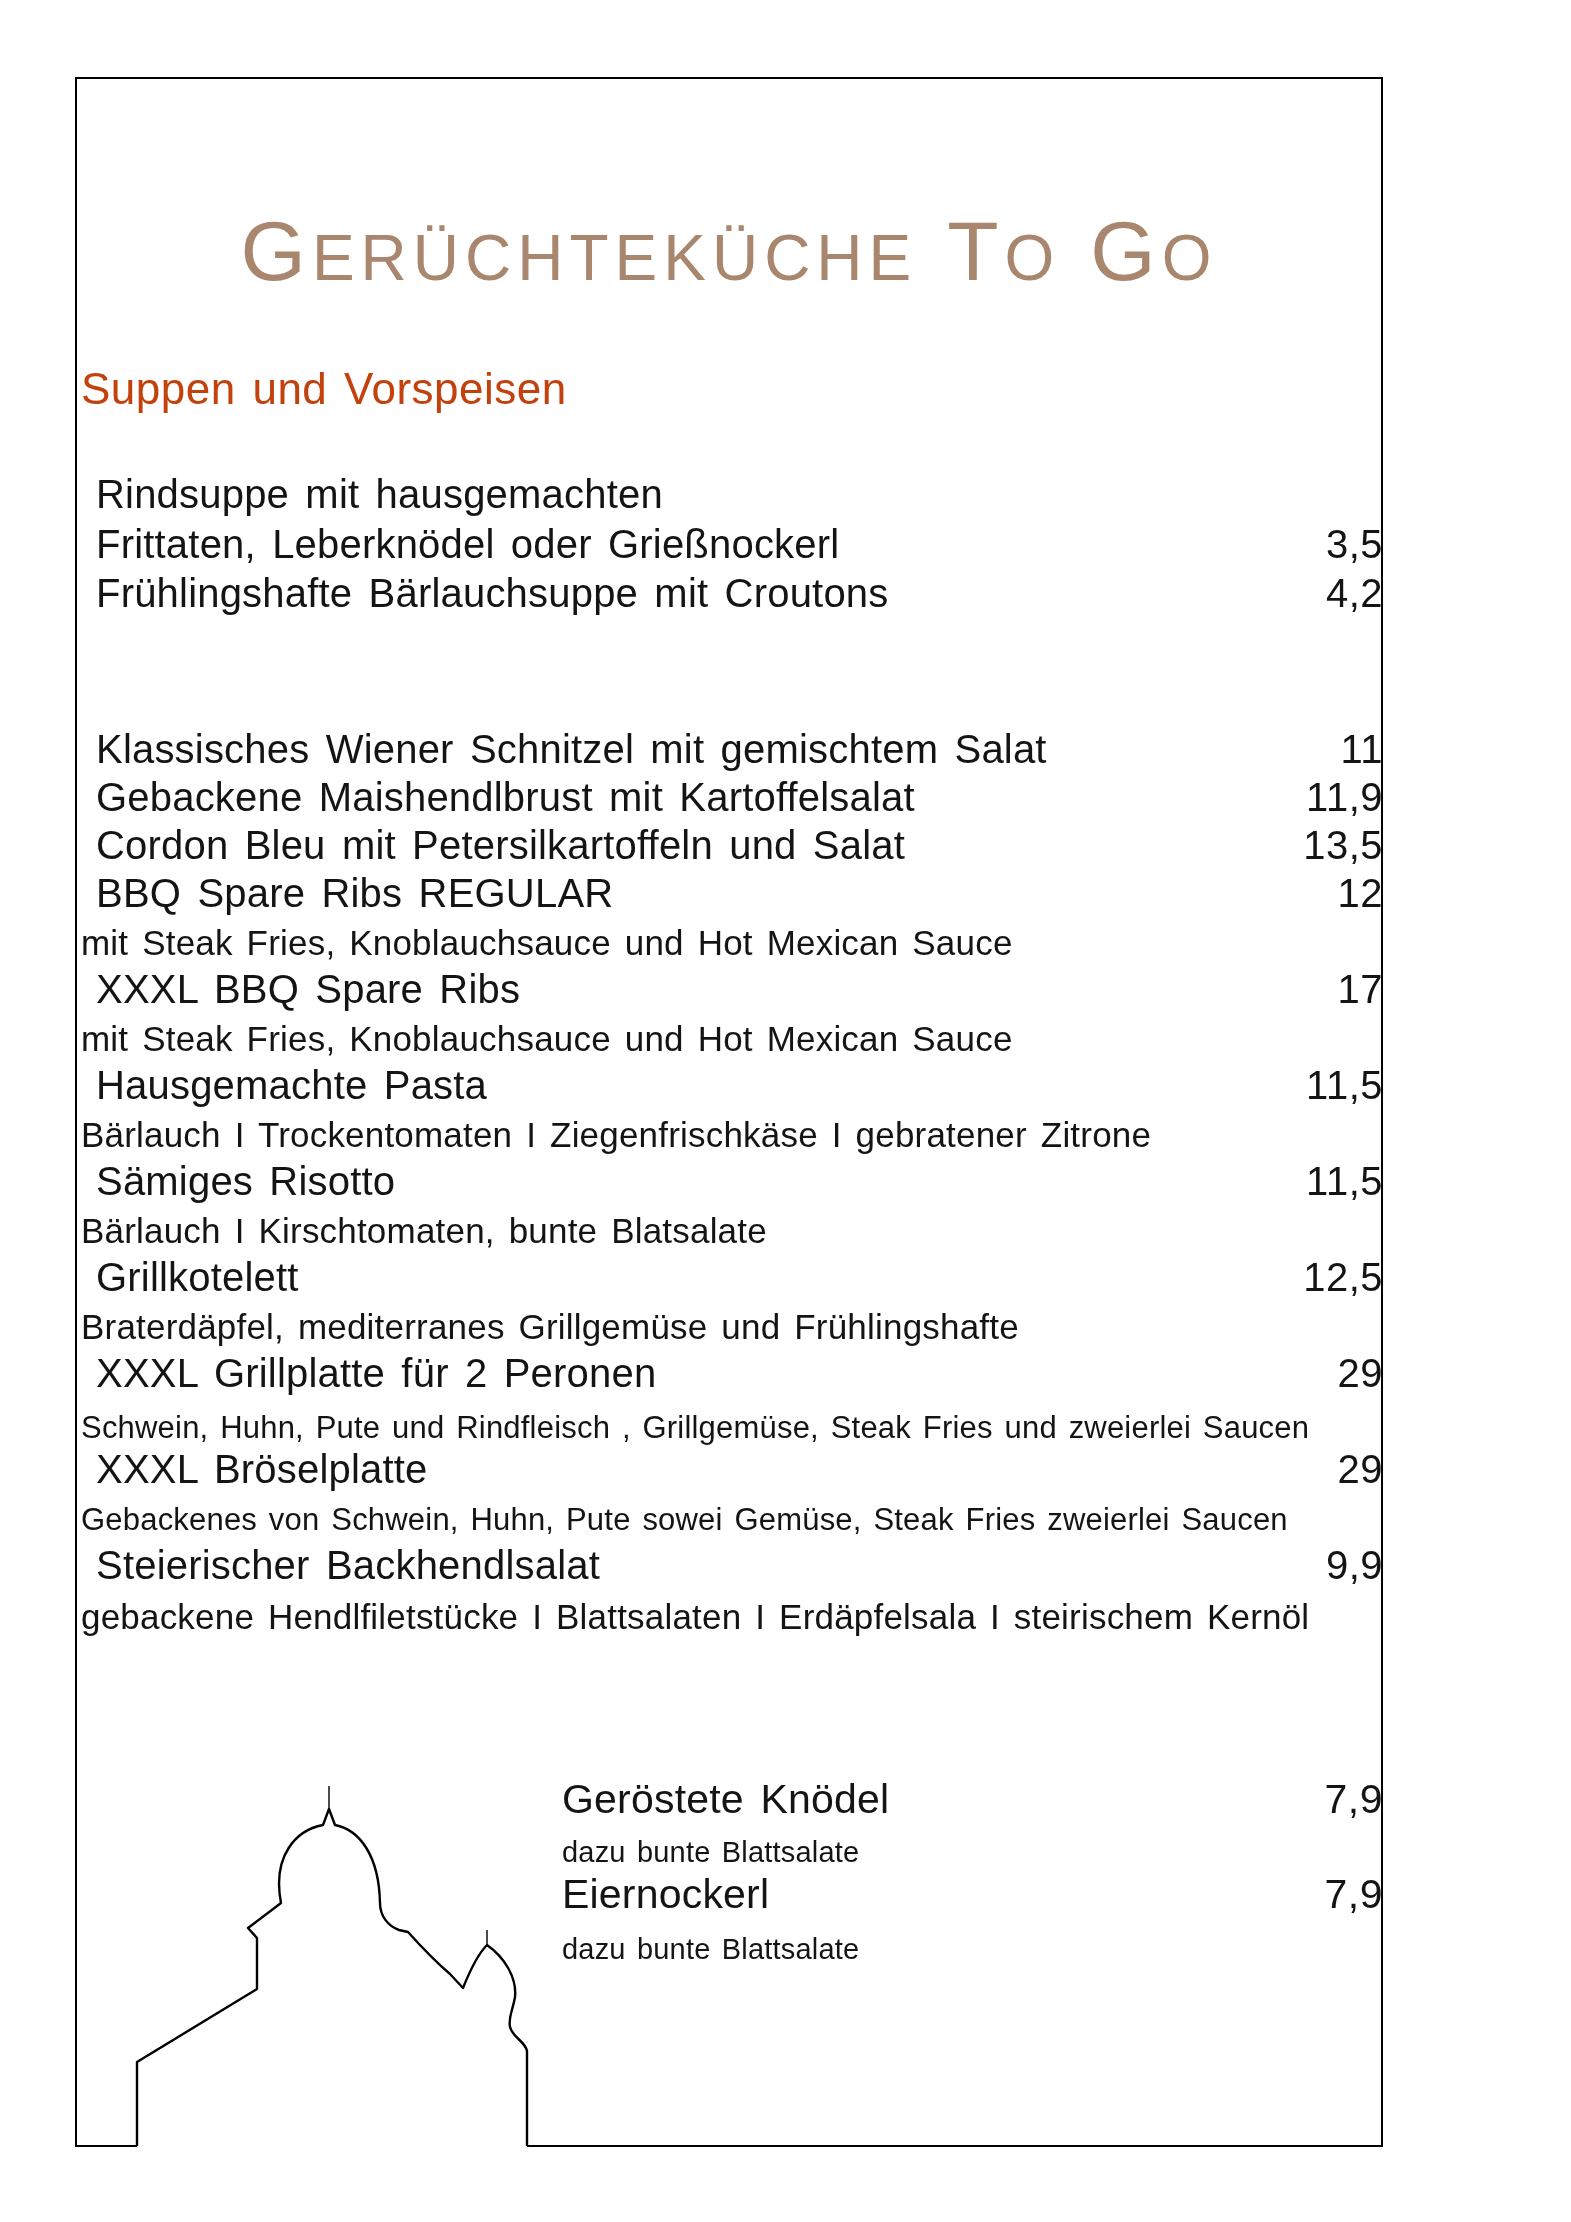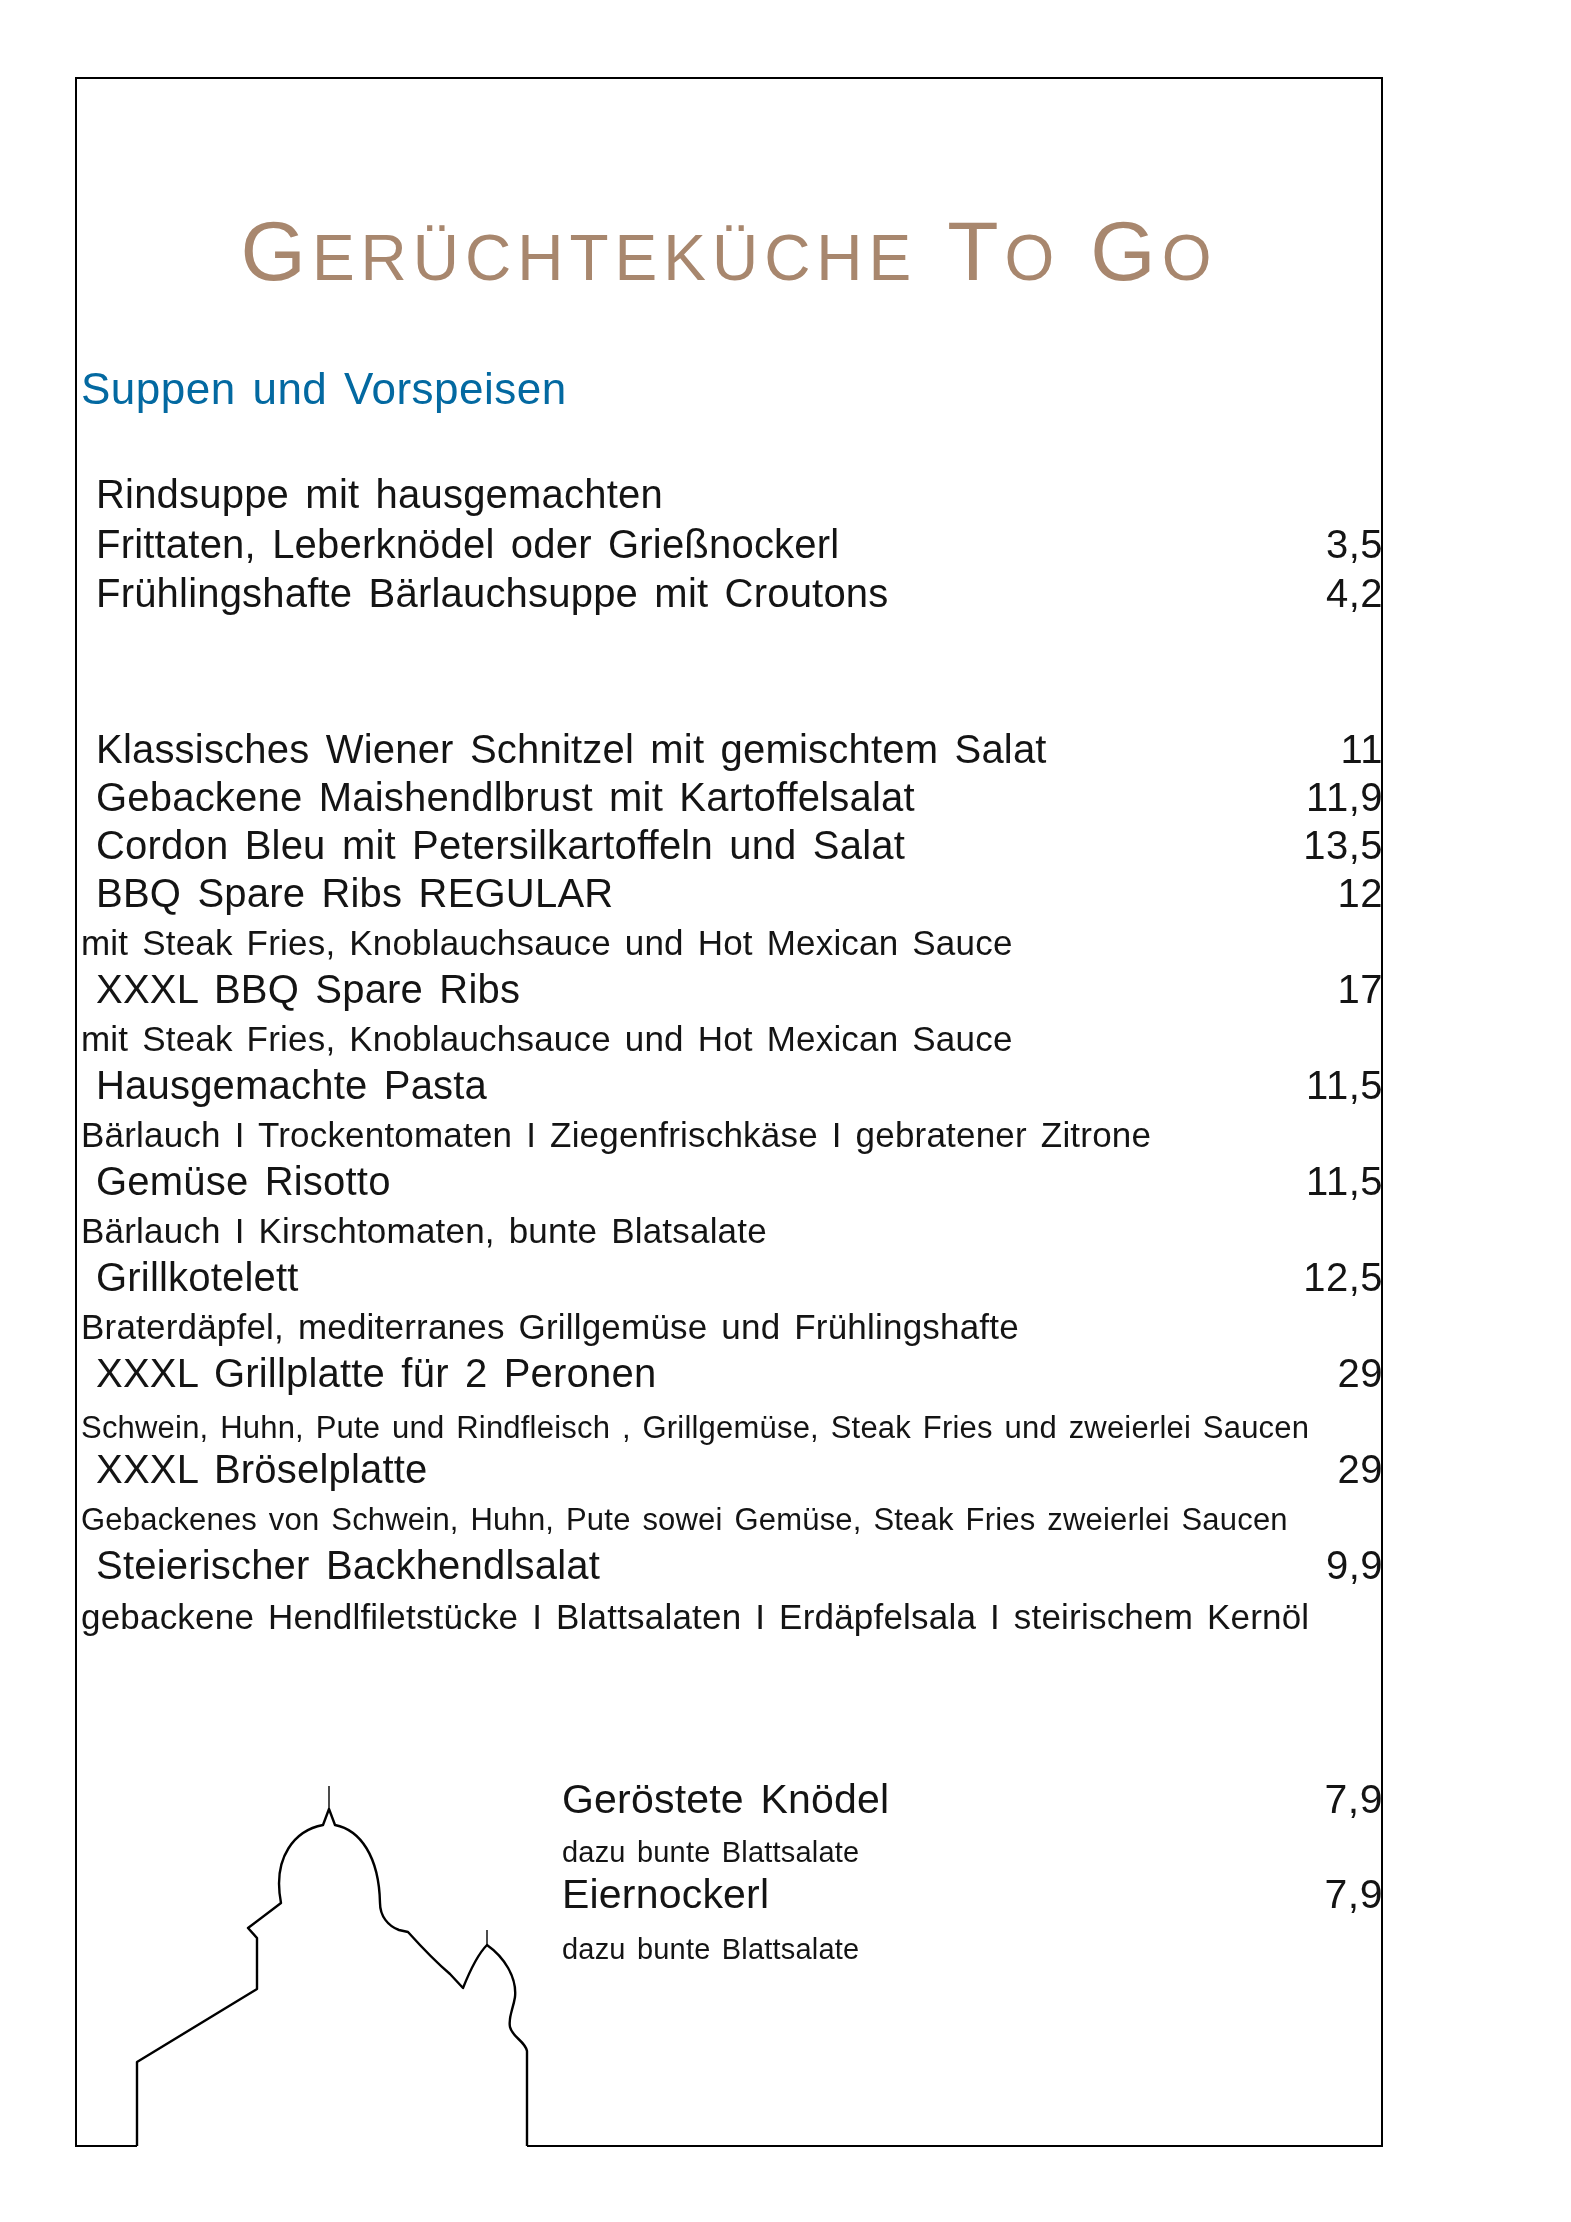--- a/index.html
+++ b/index.html
@@ -15,21 +15,21 @@
     position:absolute;left:76px;top:201px;width:1306px;
     text-align:center;color:#a8876e;white-space:nowrap;
     line-height:100px;font-weight:300;letter-spacing:6px;
   }
   .title .cap{font-size:84px;}
   .title .sc{font-size:64px;}
   .title .gap{display:inline-block;width:30px;}
 
   
   .r{position:absolute;left:81px;right:188px;height:50px;line-height:50px;white-space:nowrap;font-weight:300;}
-  .h{color:#0369a1;font-size:44px;letter-spacing:0.5px;word-spacing:4px;}
+  .h{color:#c2410c;font-size:44px;letter-spacing:0.5px;word-spacing:4px;}
   .i{font-size:40px;letter-spacing:0.2px;word-spacing:5px;margin-left:15px;}
   .d{font-size:35px;letter-spacing:0.2px;word-spacing:4px;}
   .ds{font-size:31px;letter-spacing:0.2px;word-spacing:3px;}
   .xi{left:562px;font-size:41px;letter-spacing:0.2px;word-spacing:5px;}
   .xd{left:562px;font-size:29px;letter-spacing:0.2px;word-spacing:3px;}
   .price{position:absolute;right:0;top:0;letter-spacing:0.5px;}
 </style>
 </head>
 <body>
 
@@ -97,21 +97,21 @@
     <span>mit Steak Fries, Knoblauchsauce und Hot Mexican Sauce</span>
   </div>
   <div class="r i" style="top:1060px">
     <span>Hausgemachte Pasta</span>
     <span class="price">11,5</span>
   </div>
   <div class="r d" style="top:1110px">
     <span>Bärlauch I Trockentomaten I Ziegenfrischkäse I gebratener Zitrone</span>
   </div>
   <div class="r i" style="top:1156px">
-    <span>Gemüse Risotto</span>
+    <span>Sämiges Risotto</span>
     <span class="price">11,5</span>
   </div>
   <div class="r d" style="top:1206px">
     <span>Bärlauch I Kirschtomaten, bunte Blatsalate</span>
   </div>
   <div class="r i" style="top:1252px">
     <span>Grillkotelett</span>
     <span class="price">12,5</span>
   </div>
   <div class="r d" style="top:1302px">

